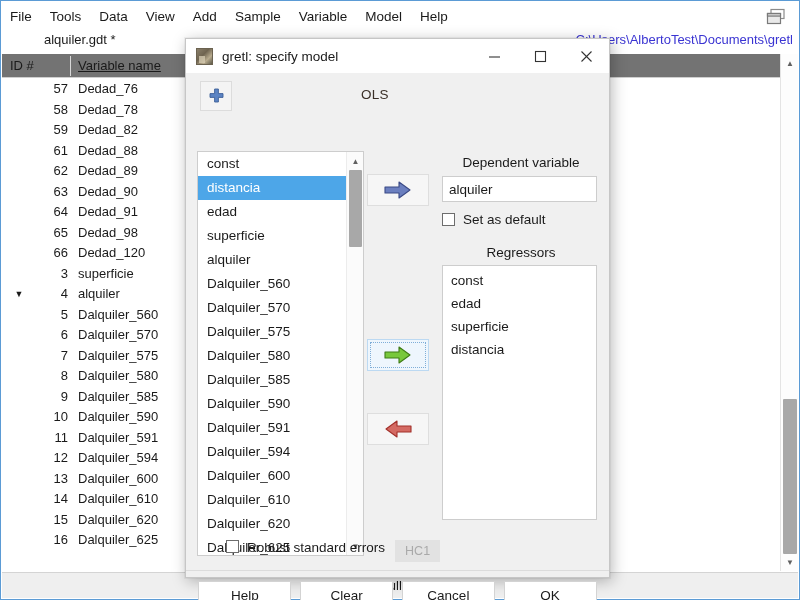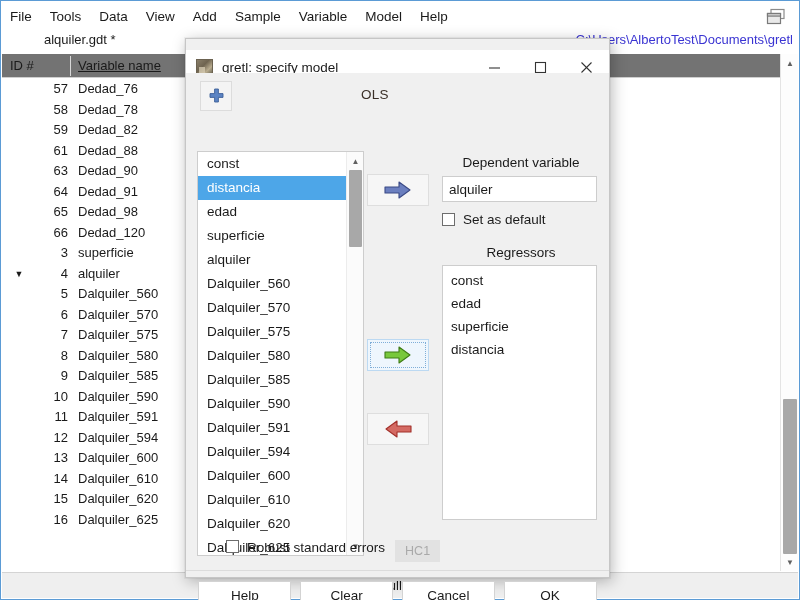--- a/index.html
+++ b/index.html
@@ -150,21 +150,21 @@
     position: absolute;
     left: 185px; top: 38px;
     width: 425px; height: 540px;
     background: #f0f0f0;
     border: 1px solid #c6c6c6;
     box-shadow: 0 0 0 1px rgba(0,0,0,0.04), 2px 3px 14px rgba(0,0,0,0.28);
     box-sizing: border-box;
   }
   .dlg-titlebar {
     position: absolute;
-    left: 0; top: 11px; right: 0;
+    left: 0; top: 0; right: 0;
     height: 34px;
     background: #ffffff;
     display: flex;
     align-items: center;
   }
   .dlg-icon {
     margin-left: 10px;
     width: 17px; height: 17px;
     background:
       linear-gradient(135deg, #8a7f6a 0%, #6f6450 40%, #b8ab8e 70%, #5e5a49 100%);
@@ -442,20 +442,26 @@
         <div class="var-row">
           <span class="vr-marker"></span>
           <span class="vr-id">59</span>
           <span class="vr-name">Dedad_82</span>
           <span class="vr-desc">du</span>
         </div>
         <div class="var-row">
           <span class="vr-marker"></span>
           <span class="vr-id">61</span>
           <span class="vr-name">Dedad_88</span>
+          <span class="vr-desc">du</span>
+        </div>
+        <div class="var-row">
+          <span class="vr-marker"></span>
+          <span class="vr-id">62</span>
+          <span class="vr-name">Dedad_89</span>
           <span class="vr-desc">du</span>
         </div>
         <div class="var-row">
           <span class="vr-marker"></span>
           <span class="vr-id">63</span>
           <span class="vr-name">Dedad_90</span>
           <span class="vr-desc">du</span>
         </div>
         <div class="var-row">
           <span class="vr-marker"></span>

